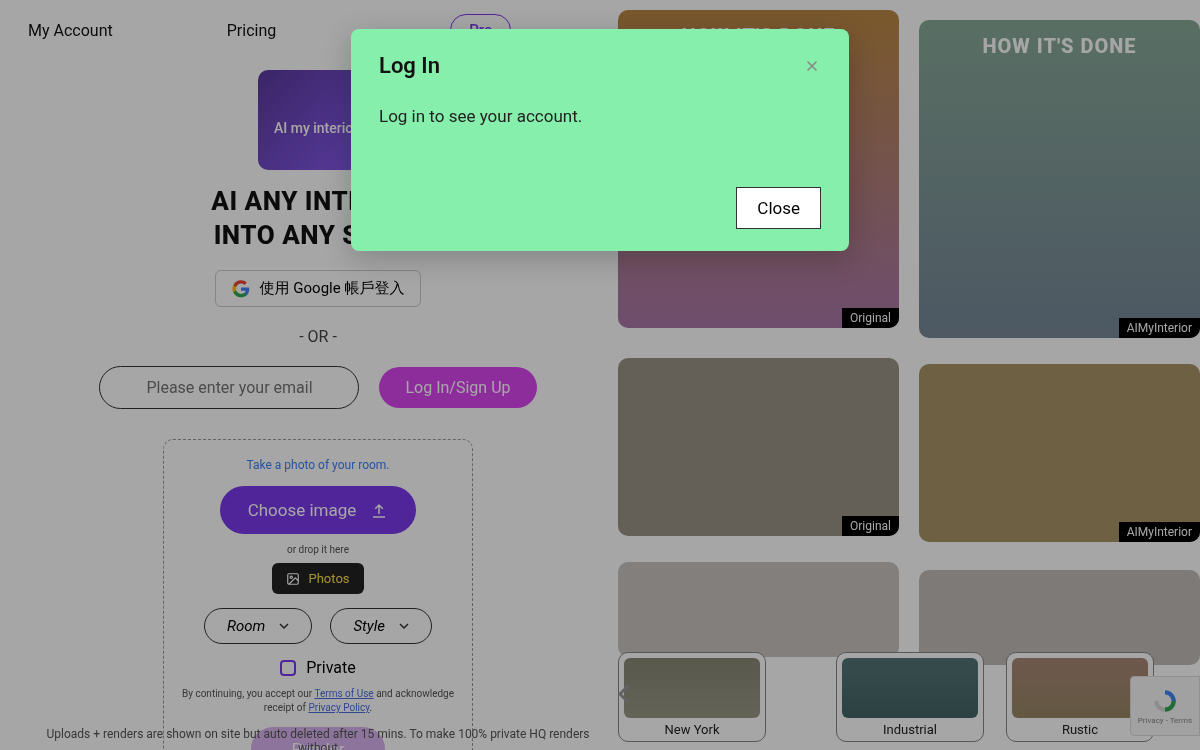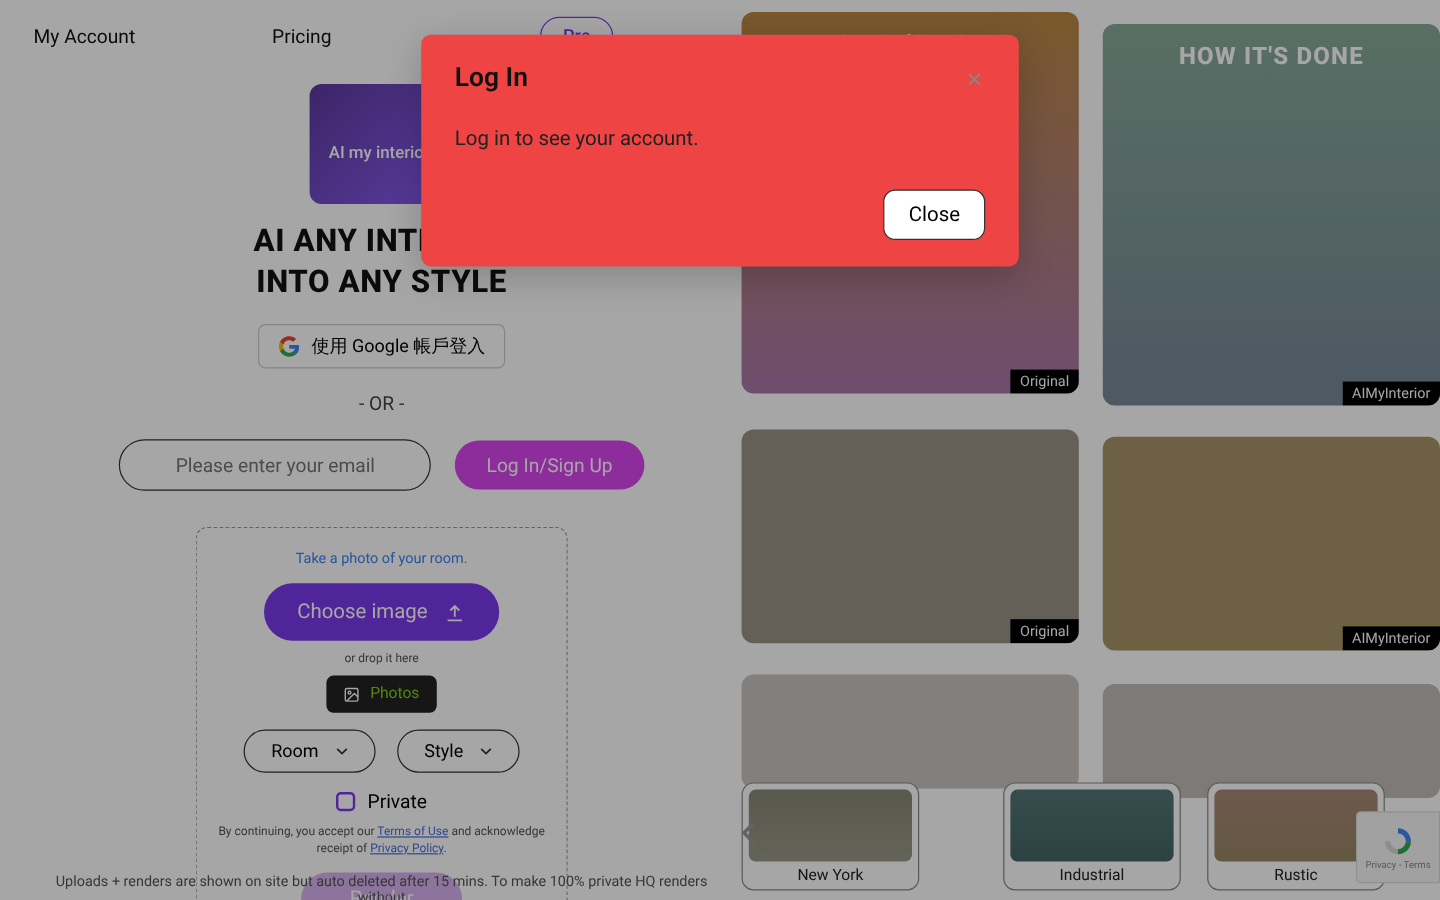--- a/index.html
+++ b/index.html
@@ -2,27 +2,27 @@
 <html><head>
 <meta charset="utf-8">
 <style>
 * { box-sizing: border-box; margin: 0; padding: 0; font-family: -apple-system, BlinkMacSystemFont, "Segoe UI", Roboto, sans-serif; }
 body { width: 1200px; height: 750px; overflow: hidden; position: relative; background: #fff; }
 
 
 .overlay { position: absolute; inset: 0; background: rgba(0,0,0,0.35); z-index: 50; }
 
 
-.modal { position: absolute; left: 351px; top: 29px; width: 498px; background: #ef4444; border-radius: 8px; padding: 24px 28px 22px; z-index: 60; box-shadow: 0 8px 30px rgba(0,0,0,0.2); }
+.modal { position: absolute; left: 351px; top: 29px; width: 498px; background: #86efac; border-radius: 8px; padding: 24px 28px 22px; z-index: 60; box-shadow: 0 8px 30px rgba(0,0,0,0.2); }
 .modal-header { display: flex; justify-content: space-between; align-items: center; margin-bottom: 28px; }
 .modal-title { font-size: 22px; font-weight: 600; color: #111; }
 .modal-close-icon { width: 18px; height: 18px; cursor: pointer; color: #888; }
 .modal-body { font-size: 17px; color: #222; margin-bottom: 32px; }
 .modal-footer { display: flex; justify-content: flex-end; }
-.modal-close-btn { padding: 10px 20px; border: 1.5px solid #333; background: #fff; border-radius: 10px; font-size: 17px; cursor: pointer; }
+.modal-close-btn { padding: 10px 20px; border: 1.5px solid #333; background: #fff; border-radius: 0; font-size: 17px; cursor: pointer; margin-top: 29px; }
 
 
 .topnav { position: absolute; top: 0; left: 0; right: 0; height: 60px; display: flex; align-items: center; padding: 0 28px; gap: 114px; }
 .nav-link { font-size: 16px; color: #111; cursor: pointer; }
 .pro-badge { border: 1.5px solid #7c3aed; color: #7c3aed; padding: 6px 18px; border-radius: 20px; font-size: 15px; font-weight: 500; cursor: pointer; margin-left: 60px; }
 .credits-btn { background: #7c3aed; color: #fff; padding: 10px 22px; border-radius: 22px; font-size: 15px; border: none; cursor: pointer; margin-left: 20px; }
 
 
 .left-col { position: absolute; left: 28px; top: 70px; width: 580px; display: flex; flex-direction: column; align-items: center; }
 .logo-box { width: 120px; height: 100px; background: linear-gradient(135deg,#5b3a9e,#8b5cf6); border-radius: 10px; margin-bottom: 16px; position: relative; }
@@ -33,22 +33,22 @@
 .or-sep { margin: 20px 0; color: #444; font-size: 16px; }
 .auth-row { display: flex; gap: 20px; align-items: center; margin-bottom: 30px; }
 .email-input { width: 260px; padding: 11px 16px; border: 1.5px solid #333; border-radius: 22px; text-align: center; font-size: 16px; }
 .login-btn { background: #d946ef; color: #fff; padding: 11px 26px; border-radius: 22px; border: none; font-size: 16px; cursor: pointer; }
 
 
 .upload-card { width: 310px; border: 1.5px dashed #999; border-radius: 10px; padding: 18px 16px; display: flex; flex-direction: column; align-items: center; }
 .take-photo { font-size: 12px; color: #3b82f6; margin-bottom: 14px; }
 .choose-btn { background: #7c3aed; color: #fff; padding: 14px 28px; border-radius: 26px; border: none; font-size: 17px; display: flex; align-items: flex-end; gap: 14px; cursor: pointer; }
 .drop-here { font-size: 10px; color: #555; margin: 10px 0 8px; }
-.photos-btn { background: #222; color: #84cc16; padding: 8px 14px; border-radius: 6px; font-size: 13px; display: flex; align-items: center; gap: 8px; border: none; cursor: pointer; margin-bottom: 14px; }
-.select-row { display: flex; gap: 18px; margin-bottom: 14px; }
+.photos-btn { background: #222; color: #fde047; padding: 8px 14px; border-radius: 6px; font-size: 13px; display: flex; align-items: center; gap: 8px; border: none; cursor: pointer; margin-bottom: 14px; }
+.select-row { display: flex; gap: 18px; margin-bottom: 14px; font-style: italic; }
 .sel { border: 1.5px solid #333; border-radius: 20px; padding: 8px 22px; font-size: 15px; display: flex; align-items: center; gap: 14px; cursor: pointer; background:#fff;}
 .sel svg { width: 10px; height: 10px; }
 .private-row { display: flex; align-items: center; gap: 10px; margin-bottom: 10px; }
 .checkbox { width: 16px; height: 16px; border: 2px solid #7c3aed; border-radius: 4px; }
 .fine-print { font-size: 10px; color: #555; text-align: center; margin-bottom: 12px; line-height:1.4;}
 .fine-print a { color: #4a6ee0; text-decoration: underline; }
 .render-btn { background: #d9b3f0; color: #fff; padding: 12px 40px; border-radius: 22px; border: none; font-size: 17px; cursor: pointer; }
 .footer-note { position: absolute; left: 28px; bottom: -5px; width: 580px; text-align: center; font-size: 12px; color: #555; }
 
 

